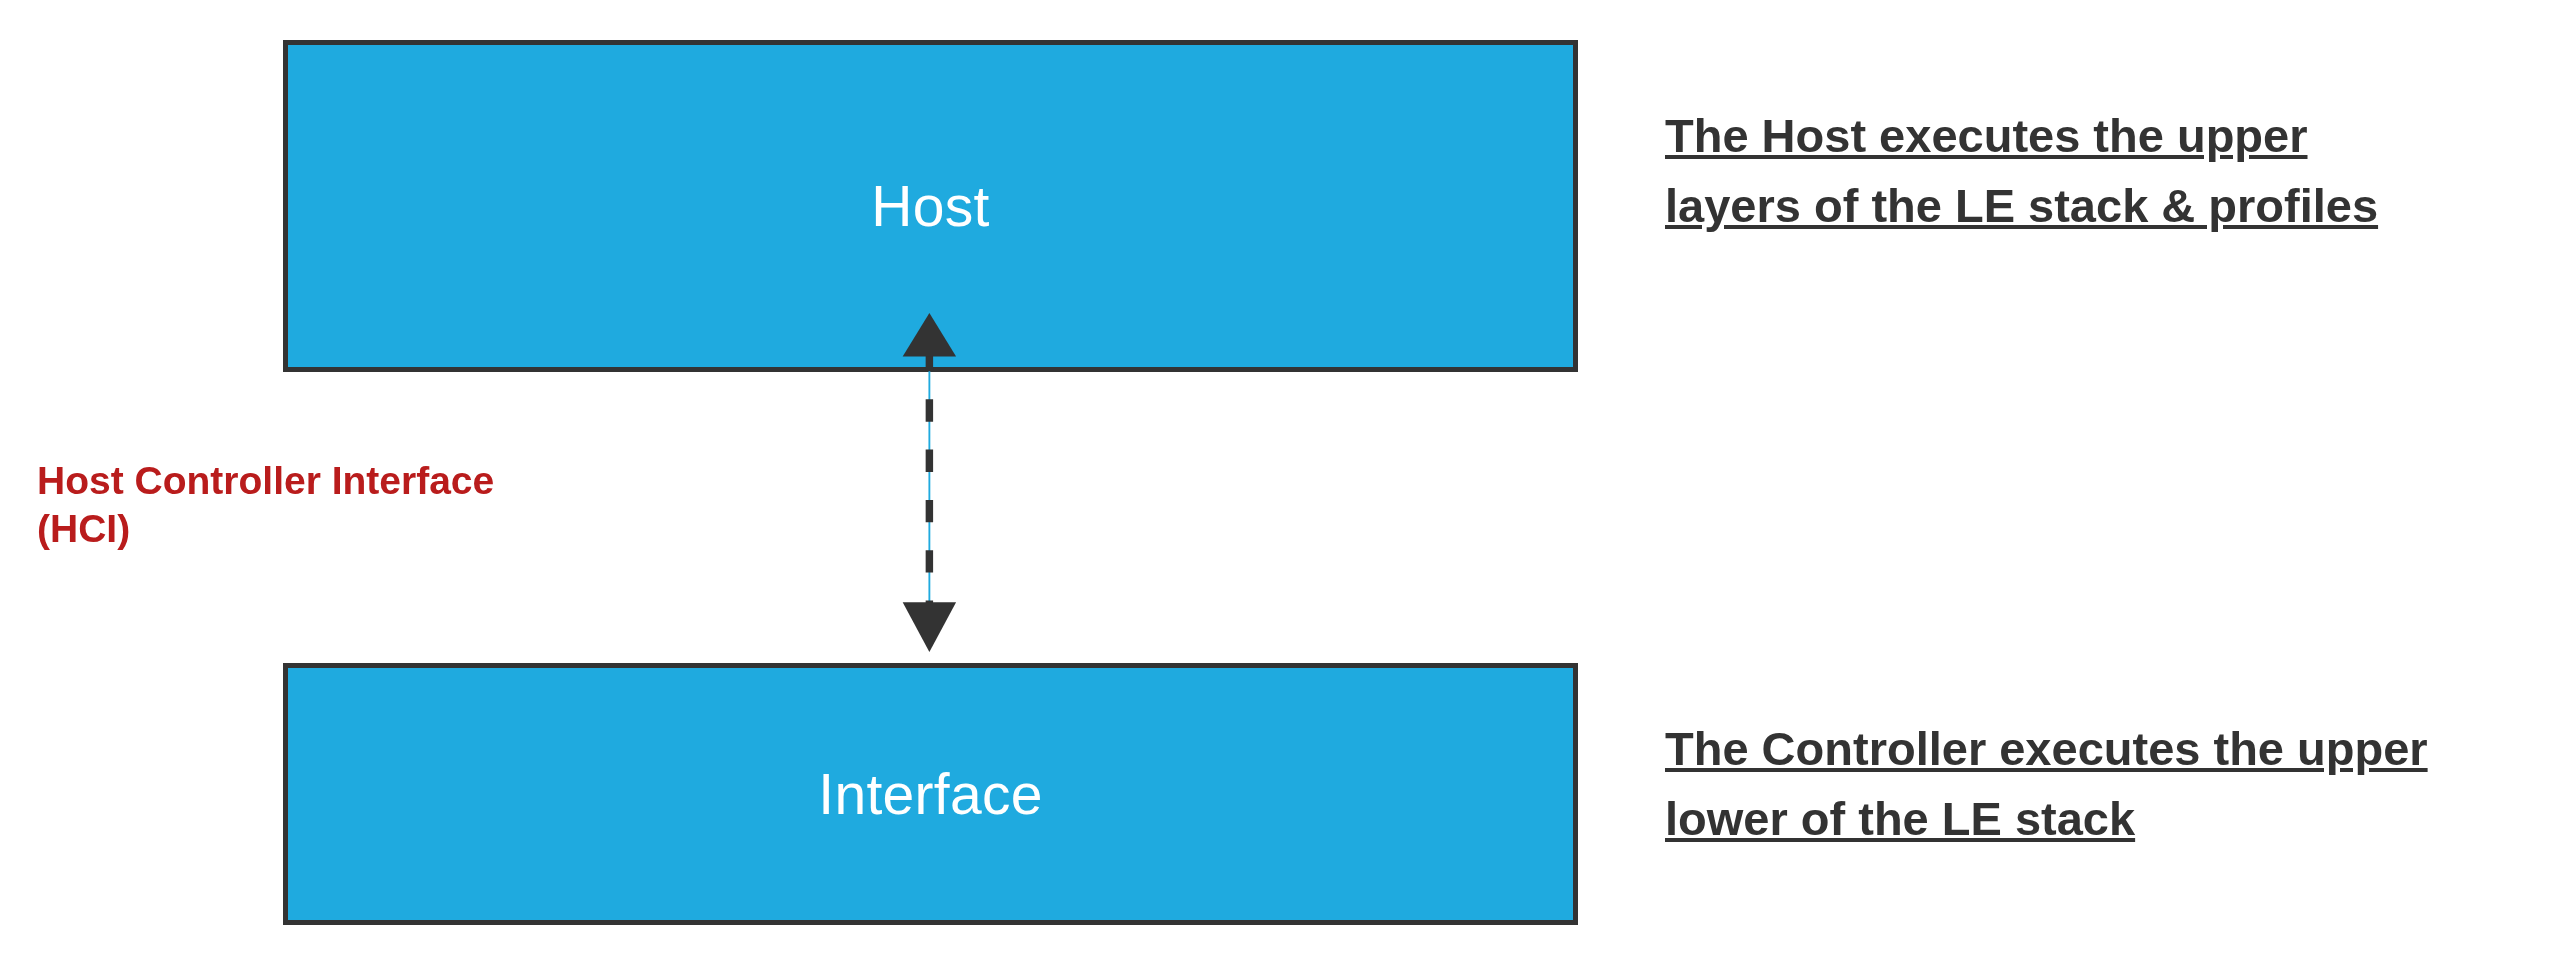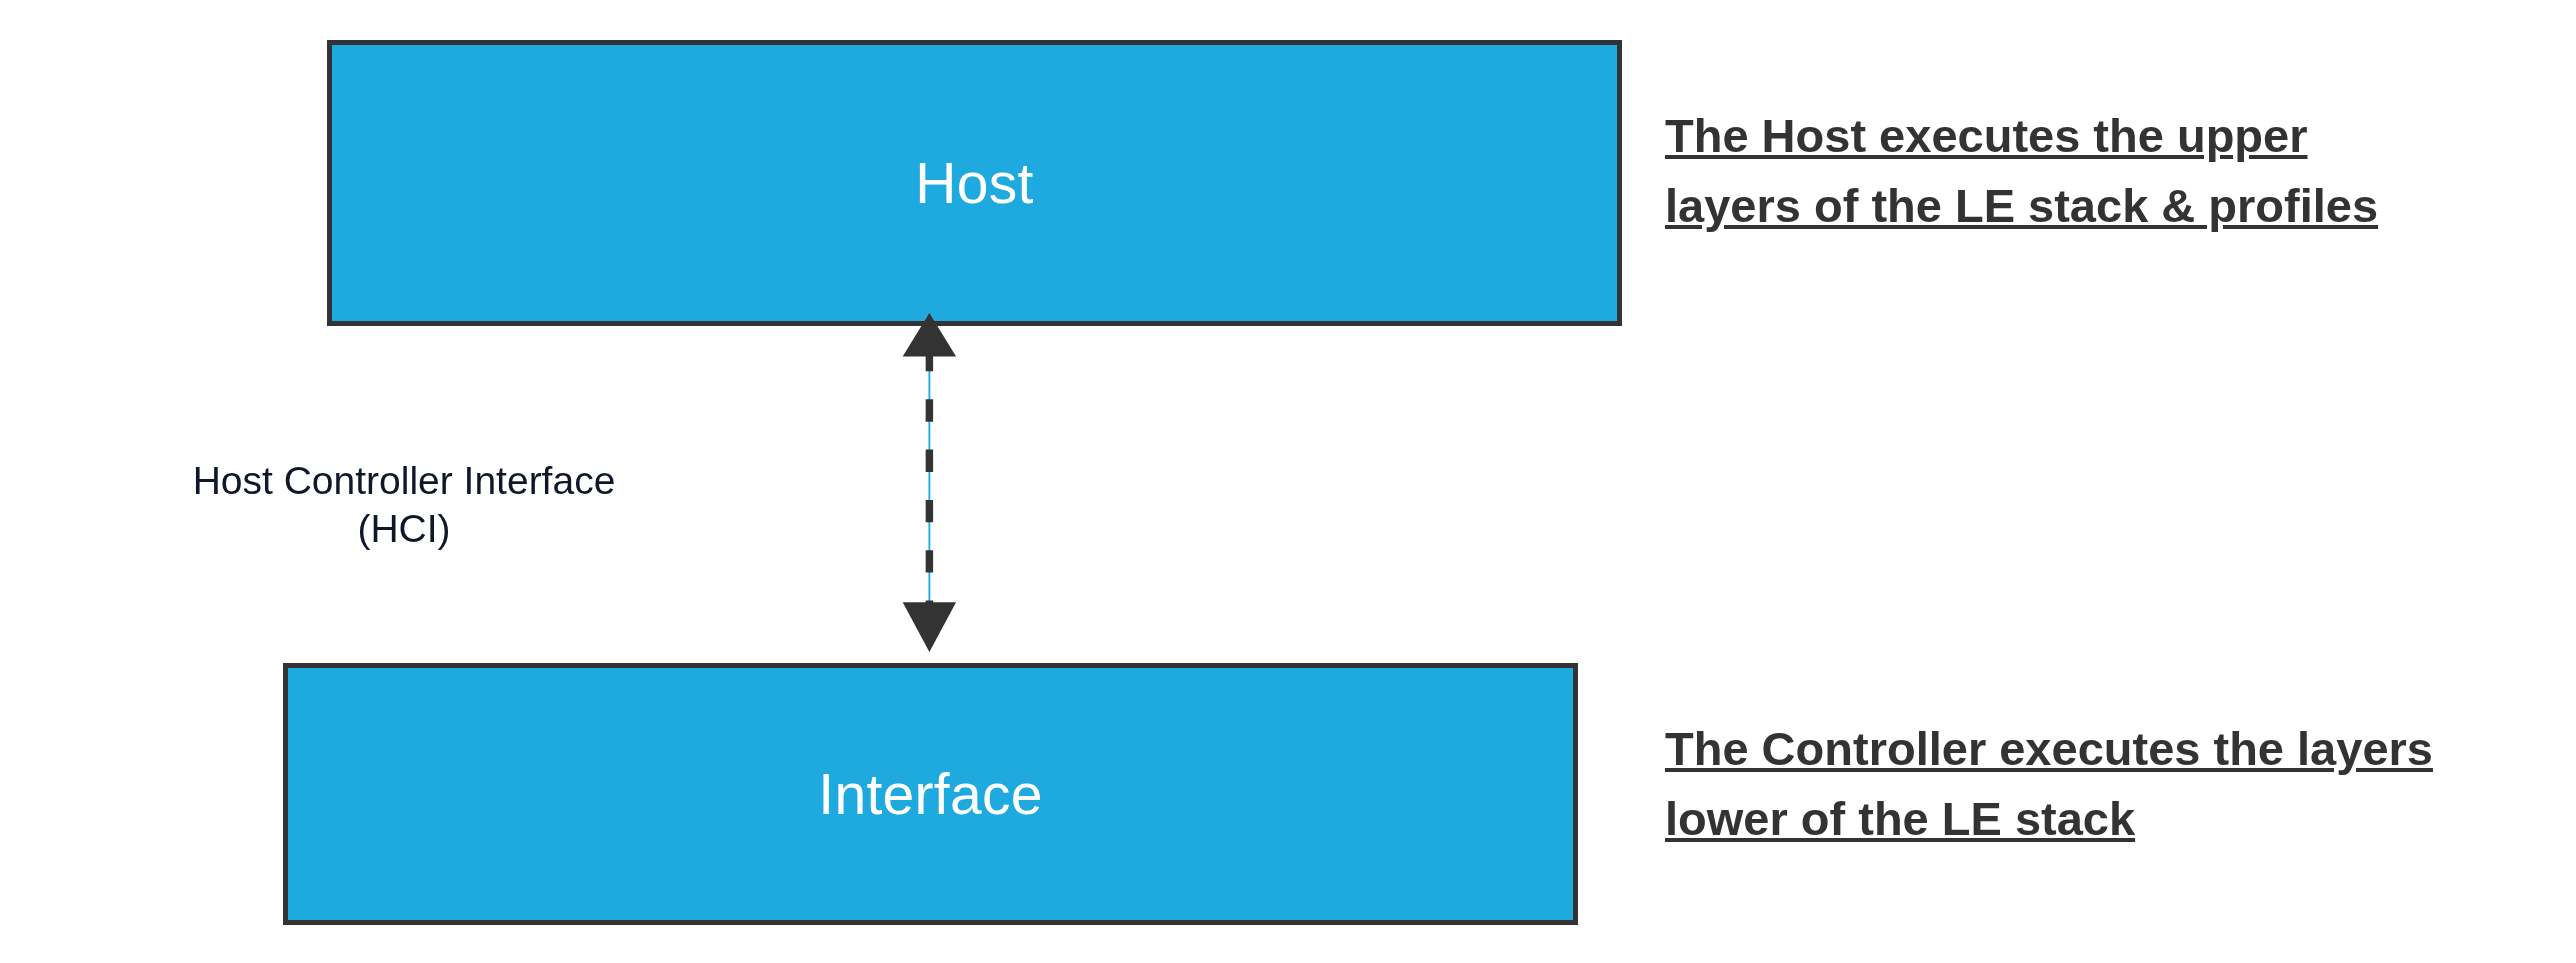--- a/index.html
+++ b/index.html
@@ -32,33 +32,32 @@
   .layer-box .layer-label {
     color: #ffffff;
     font-size: 57px;
     font-weight: 400;
     line-height: 1;
     letter-spacing: 0.3px;
     white-space: nowrap;
     -webkit-font-smoothing: antialiased;
   }
 
-  #host-box      { left: 283px;  top: 40px;   width: 1295px; height: 286px; margin-left: 44px; }
+  #host-box      { left: 283px;  top: 40px;   width: 1295px; height: 332px; }
   #controller-box{ left: 283px;  top: 663px; width: 1295px; height: 262px; }
 
   
   #hci-label {
     position: absolute;
     left: 37px;
     top: 457px;
     width: 734px;
-    text-align: center;
-    color: #0f172a;
+    color: #b91c1c;
     font-size: 39px;
-    font-weight: 400;
+    font-weight: 700;
     line-height: 1.22;
     -webkit-font-smoothing: antialiased;
   }
   #hci-label .hci-line { display: block; white-space: nowrap; }
 
   
   #hci-arrow {
     position: absolute;
     left: 871px;
     top: 305px;
@@ -110,18 +109,18 @@
   <div class="layer-box" id="controller-box">
     <span class="layer-label">Interface</span>
   </div>
 
   <div class="description" id="host-description">
     <span class="desc-line">The Host executes the upper</span>
     <span class="desc-line">layers of the LE stack &amp; profiles</span>
   </div>
 
   <div class="description" id="controller-description">
-    <span class="desc-line">The Controller executes the layers</span>
+    <span class="desc-line">The Controller executes the upper</span>
     <span class="desc-line">lower of the LE stack</span>
   </div>
 
 </div>
 
 
 </body></html>

